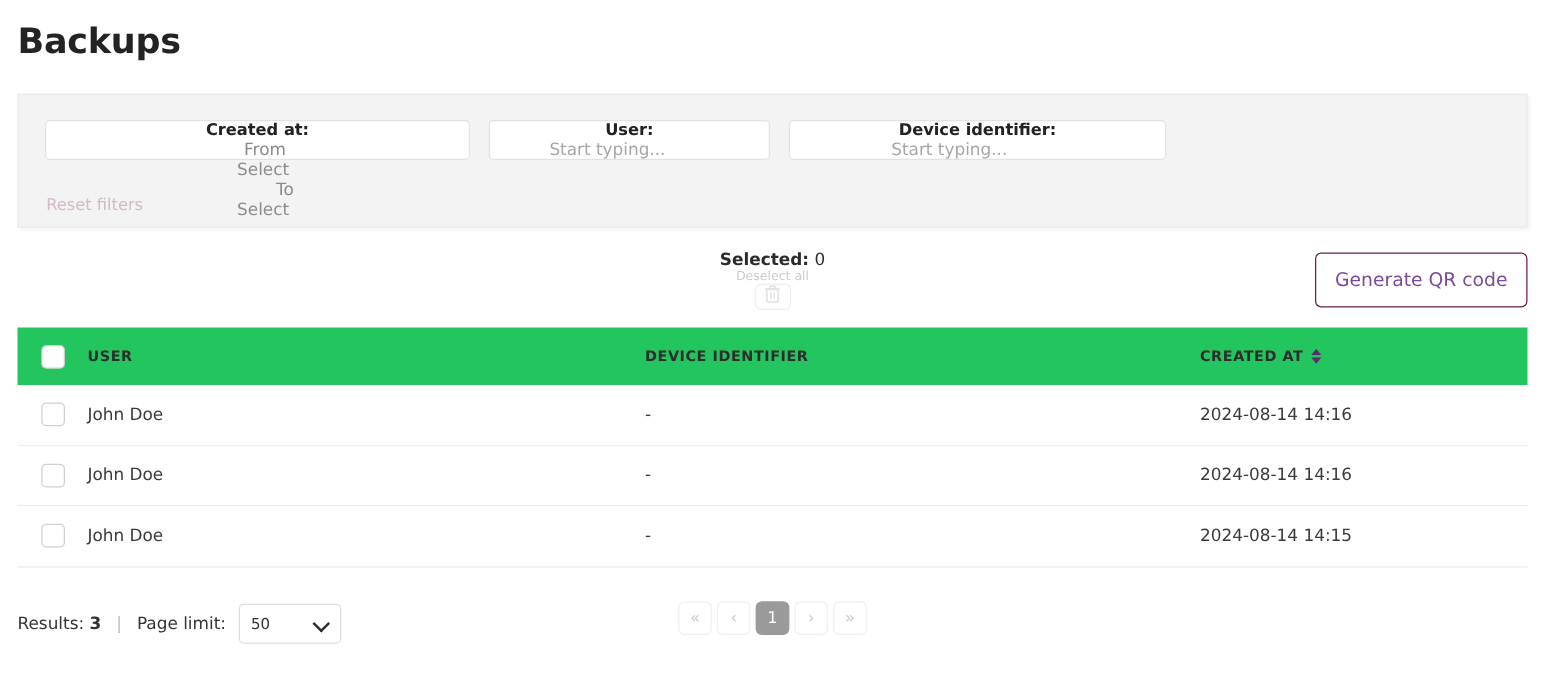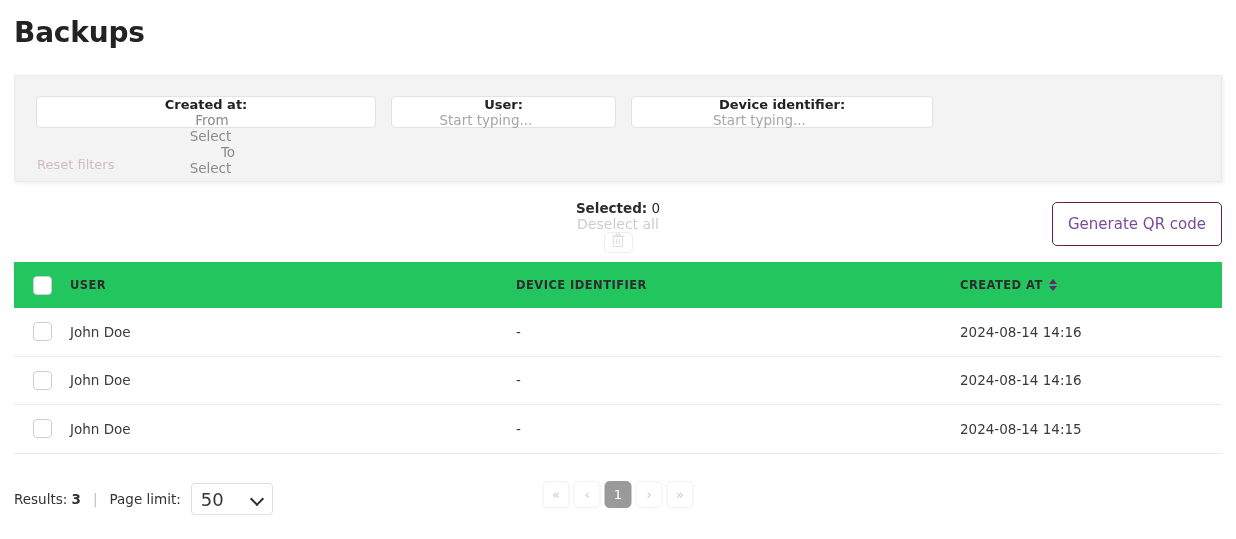--- a/index.html
+++ b/index.html
@@ -123,21 +123,21 @@
     color: #2b2b2b;
   }
   .sel-text b { font-weight: 700; }
   .vsep {
     width: 1px;
     height: 22px;
     background: #d8d8d8;
     margin: 0 17px;
   }
   .deselect-all {
-    font-size: 14px;
+    font-size: 10px;
     color: #cccccc;
     cursor: default;
     user-select: none;
   }
   .vsep2 {
     width: 1px;
     height: 26px;
     background: #e3e3e3;
     margin: 0 17px 0 32px;
   }
@@ -258,21 +258,21 @@
     color: #bdbdbd;
   }
   .page-limit-label { margin-right: 10px; }
   .select-box {
     width: 82px;
     height: 32px;
     border: 1px solid #dedede;
     border-radius: 4px;
     background: #fff;
     font-family: inherit;
-    font-size: 18px;
+    font-size: 12px;
     color: #333;
     padding: 0 6px 0 9px;
     appearance: none;
     -webkit-appearance: none;
     cursor: pointer;
   }
   .select-wrap { position: relative; display: inline-block; }
   .select-chevron {
     position: absolute;
     right: 11px;

